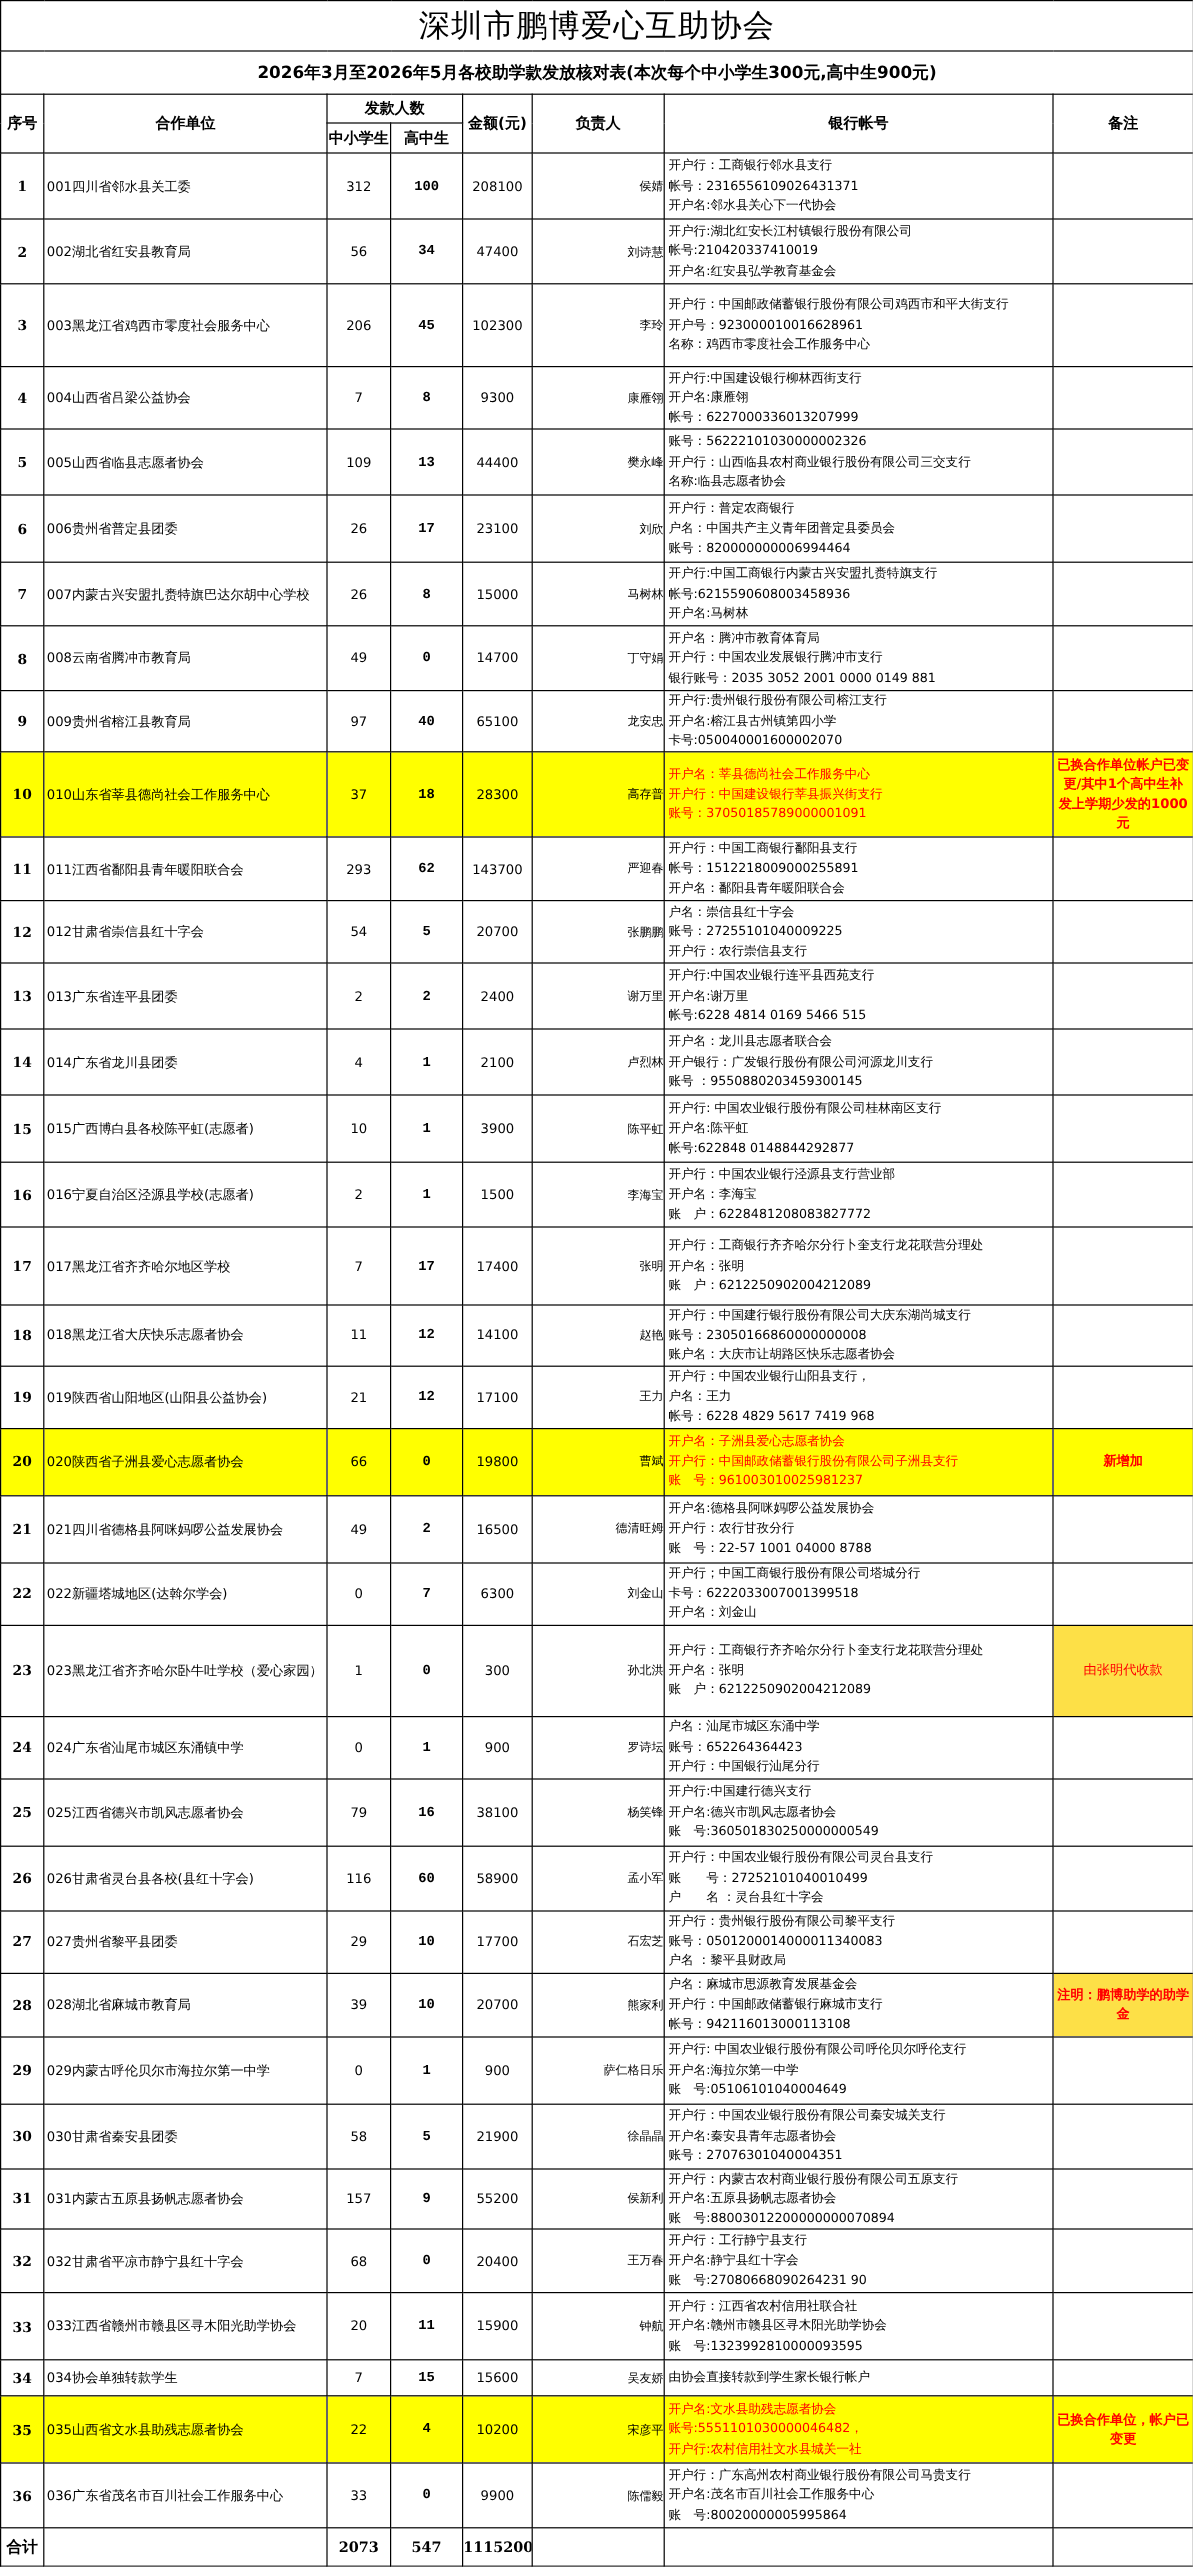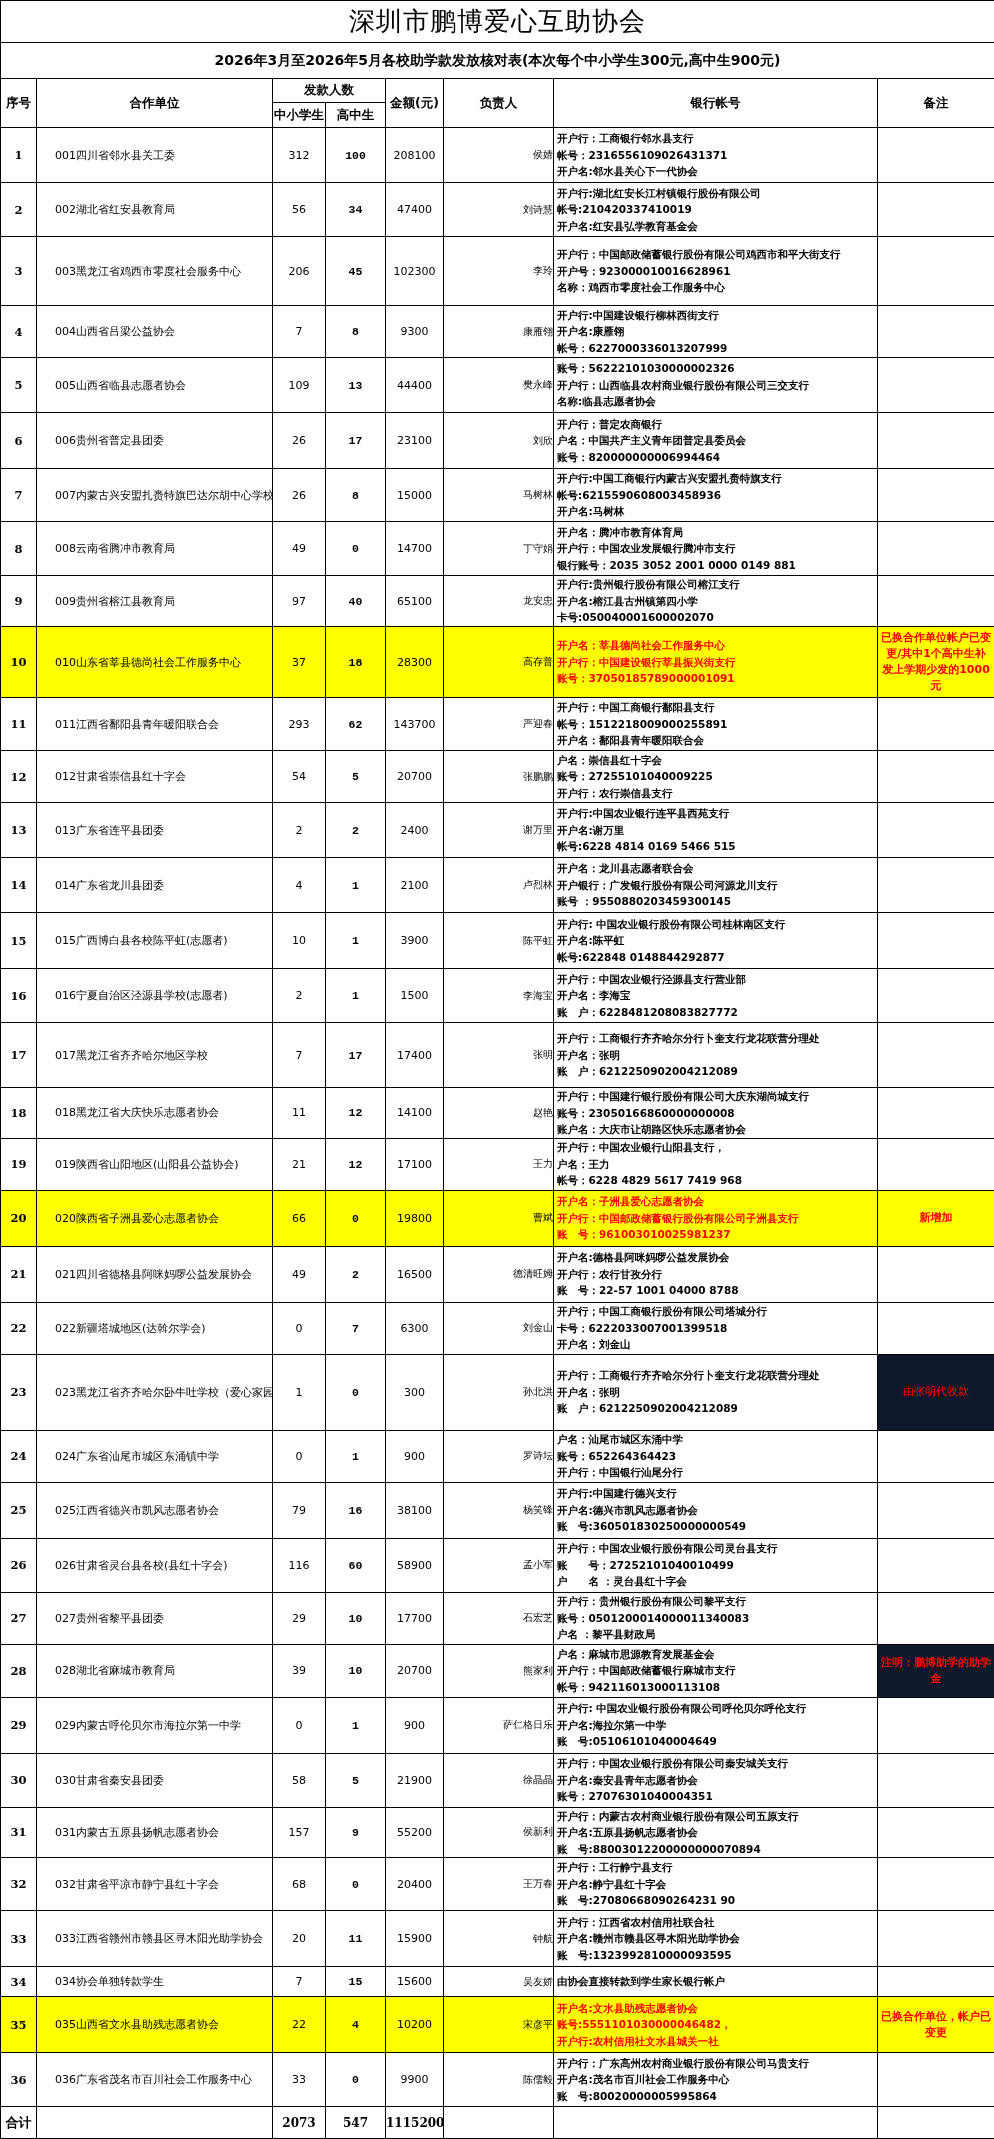--- a/index.html
+++ b/index.html
@@ -4,29 +4,29 @@
 <style>
   html,body{margin:0;padding:0;background:#fff;}
   body{width:994px;height:2139px;overflow:hidden;font-family:"DejaVu Sans","Liberation Sans",sans-serif;color:#000;}
   table{border-collapse:collapse;table-layout:fixed;width:994px;}
   td,th{border:1.5px solid #000;padding:0;font-weight:normal;overflow:hidden;}
   .title{height:41px;text-align:center;font-family:"DejaVu Serif","Liberation Serif",serif;font-size:26px;letter-spacing:1px;}
   .subtitle{height:35px;text-align:center;font-size:14px;font-weight:bold;}
   .hdr{text-align:center;font-size:12.5px;font-weight:bold;}
   .c{text-align:center;font-size:11px;}
   .seq{text-align:center;font-size:11.5px;font-weight:bold;font-family:"DejaVu Serif","Liberation Serif",serif;}
-  .unit{font-size:11px;padding-left:18px;white-space:nowrap;}
+  .unit{font-size:11px;padding-left:2px;white-space:nowrap;}
   .hs{text-align:center;font-size:11.5px;font-weight:bold;font-family:Liberation Mono, monospace;}
   .person{text-align:right;font-size:10px;}
-  .bank{font-size:10.5px;line-height:16.5px;padding-left:3px;white-space:pre-line;font-weight:bold;}
+  .bank{font-size:10.5px;line-height:16.5px;padding-left:3px;white-space:pre-line;}
   .note{text-align:center;font-size:11px;color:#ff0000;font-weight:bold;line-height:16px;padding:0 3px;margin-left:45px;}
   .note.plain{font-weight:normal;}
   tr.hl td{background:#ffff00;}
   tr.hl td.bank{color:#ff0000;}
-  td.hlnote{background:#0f172a;}
+  td.hlnote{background:#fde047;}
   .total td{font-weight:bold;}
   .total .lbl{text-align:center;font-size:13px;}
   .total .num{text-align:center;font-size:12px;font-family:"DejaVu Serif","Liberation Serif",serif;}
 </style>
 </head>
 <body>
 
 <table>
   <colgroup>
     <col style="width:36px">

